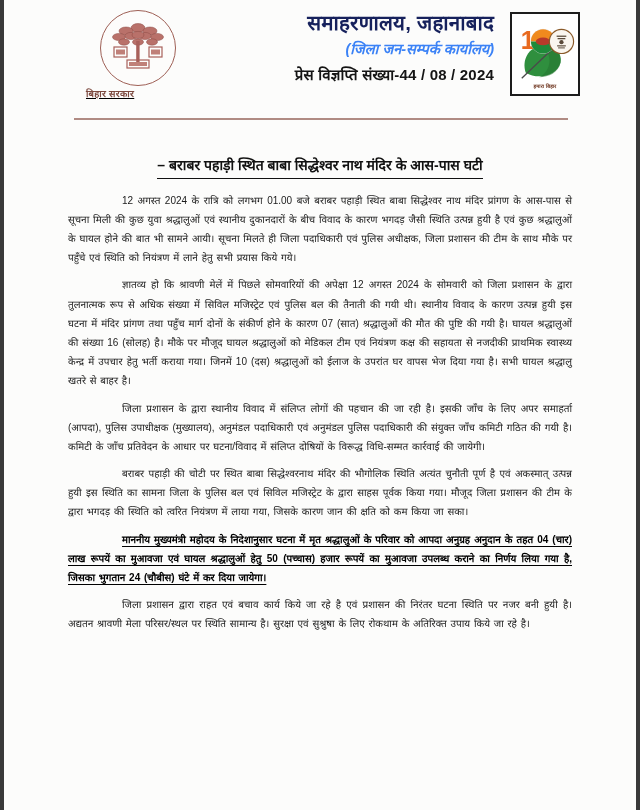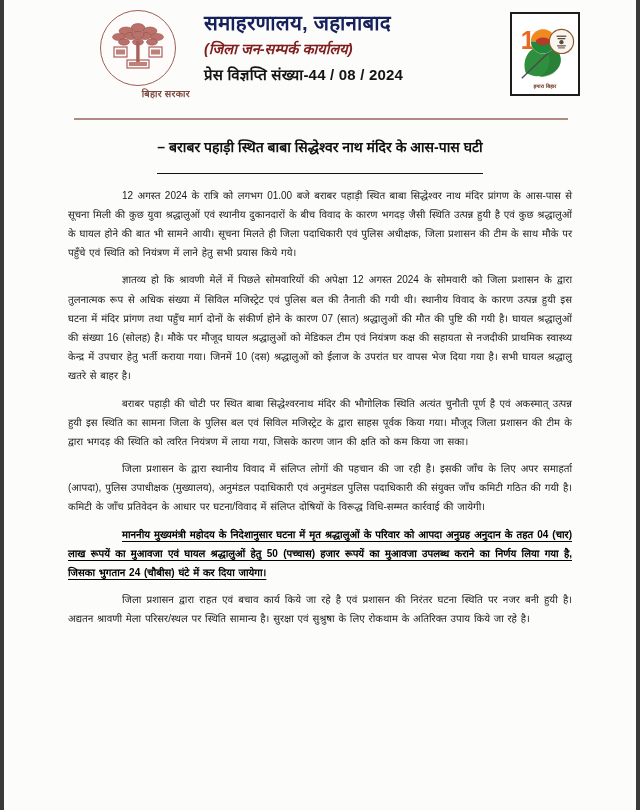--- a/index.html
+++ b/index.html
@@ -36,21 +36,22 @@
     position: relative;
     height: 112px;
     display: flex;
     align-items: flex-start;
   }
   .logo-left {
     position: absolute;
     left: 78px;
     top: 10px;
     width: 104px;
-    text-align: right;
+    text-align: left;
+    text-decoration: underline;
   }
   .emblem-circle {
     width: 74px;
     height: 74px;
     margin: 0 auto;
     border: 1.6px solid #9e5f55;
     border-radius: 50%;
     position: relative;
     overflow: hidden;
     background: #fdfcfb;
@@ -67,33 +68,33 @@
     margin-top: 1px;
     letter-spacing: .3px;
     font-weight: 600;
   }
 
   .header-center {
     position: absolute;
     left: 196px;
     top: 12px;
     width: 290px;
-    text-align: left;
+    text-align: right;
   }
   .org-title {
     font-size: 20.5px;
     font-weight: 700;
     color: #16215c;
     letter-spacing: .2px;
     line-height: 1.12;
     white-space: nowrap;
   }
   .org-sub {
     font-size: 14.5px;
-    color: #7f1d1d;
+    color: #3b82f6;
     margin-top: 3px;
     font-style: italic;
     font-weight: 600;
   }
   .org-number {
     font-size: 15px;
     color: #141414;
     margin-top: 6px;
     font-weight: 600;
     letter-spacing: .2px;
@@ -138,22 +139,23 @@
   .doc-title {
     margin: 16px 58px 0 58px;
     text-align: center;
     font-size: 14px;
     font-weight: 700;
     color: #111;
     line-height: 1.62;
   }
   .doc-title span {
     border-bottom: 1.4px solid #111;
-    padding-bottom: 14px;
+    padding-bottom: 1px;
     display: inline-block;
+    margin-top: 18px;
   }
 
   
   .body-wrap {
     margin: 12px 60px 0 60px;
   }
   p.para {
     margin: 0 0 8px 0;
     font-size: 10px;
     line-height: 1.92;
@@ -240,21 +242,21 @@
 
     <div class="divider"></div>
 
     <div class="doc-title">
       <span>– बराबर पहाड़ी स्थित बाबा सिद्धेश्वर नाथ मंदिर के आस-पास घटी</span><br>
     </div>
 
     <div class="body-wrap">
       <p class="para">12 अगस्त 2024 के रात्रि को लगभग 01.00 बजे बराबर पहाड़ी स्थित बाबा सिद्धेश्वर नाथ मंदिर प्रांगण के आस-पास से सूचना मिली की कुछ युवा श्रद्धालुओं एवं स्थानीय दुकानदारों के बीच विवाद के कारण भगदड़ जैसी स्थिति उत्पन्न हुयी है एवं कुछ श्रद्धालुओं के घायल होने की बात भी सामने आयी। सूचना मिलते ही जिला पदाधिकारी एवं पुलिस अधीक्षक, जिला प्रशासन की टीम के साथ मौके पर पहुँचे एवं स्थिति को नियंत्रण में लाने हेतु सभी प्रयास किये गये।</p>
       <p class="para">ज्ञातव्य हो कि श्रावणी मेलें में पिछले सोमवारियों की अपेक्षा 12 अगस्त 2024 के सोमवारी को जिला प्रशासन के द्वारा तुलनात्मक रूप से अधिक संख्या में सिविल मजिस्ट्रेट एवं पुलिस बल की तैनाती की गयी थी। स्थानीय विवाद के कारण उत्पन्न हुयी इस घटना में मंदिर प्रांगण तथा पहुँच मार्ग दोनों के संकीर्ण होने के कारण 07 (सात) श्रद्धालुओं की मौत की पुष्टि की गयी है। घायल श्रद्धालुओं की संख्या 16 (सोलह) है। मौके पर मौजूद घायल श्रद्धालुओं को मेडिकल टीम एवं नियंत्रण कक्ष की सहायता से नजदीकी प्राथमिक स्वास्थ्य केन्द्र में उपचार हेतु भर्ती कराया गया। जिनमें 10 (दस) श्रद्धालुओं को ईलाज के उपरांत घर वापस भेज दिया गया है। सभी घायल श्रद्धालु खतरे से बाहर है।</p>
+      <p class="para">जिला प्रशासन के द्वारा स्थानीय विवाद में संलिप्त लोगों की पहचान की जा रही है। इसकी जाँच के लिए अपर समाहर्ता (आपदा), पुलिस उपाधीक्षक (मुख्यालय), अनुमंडल पदाधिकारी एवं अनुमंडल पुलिस पदाधिकारी की संयुक्त जाँच कमिटी गठित की गयी है। कमिटी के जाँच प्रतिवेदन के आधार पर घटना/विवाद में संलिप्त दोषियों के विरूद्ध विधि-सम्मत कार्रवाई की जायेगी।</p>
       <p class="para">बराबर पहाड़ी की चोटी पर स्थित बाबा सिद्धेश्वरनाथ मंदिर की भौगोलिक स्थिति अत्यंत चुनौती पूर्ण है एवं अकस्मात् उत्पन्न हुयी इस स्थिति का सामना जिला के पुलिस बल एवं सिविल मजिस्ट्रेट के द्वारा साहस पूर्वक किया गया। मौजूद जिला प्रशासन की टीम के द्वारा भगदड़ की स्थिति को त्वरित नियंत्रण में लाया गया, जिसके कारण जान की क्षति को कम किया जा सका।</p>
-      <p class="para">जिला प्रशासन के द्वारा स्थानीय विवाद में संलिप्त लोगों की पहचान की जा रही है। इसकी जाँच के लिए अपर समाहर्ता (आपदा), पुलिस उपाधीक्षक (मुख्यालय), अनुमंडल पदाधिकारी एवं अनुमंडल पुलिस पदाधिकारी की संयुक्त जाँच कमिटी गठित की गयी है। कमिटी के जाँच प्रतिवेदन के आधार पर घटना/विवाद में संलिप्त दोषियों के विरूद्ध विधि-सम्मत कार्रवाई की जायेगी।</p>
       <p class="para highlight">माननीय मुख्यमंत्री महोदय के निदेशानुसार घटना में मृत श्रद्धालुओं के परिवार को आपदा अनुग्रह अनुदान के तहत 04 (चार) लाख रूपयें का मुआवजा एवं घायल श्रद्धालुओं हेतु 50 (पच्चास) हजार रूपयें का मुआवजा उपलब्ध कराने का निर्णय लिया गया है, जिसका भुगतान 24 (चौबीस) घंटे में कर दिया जायेगा।</p>
       <p class="para">जिला प्रशासन द्वारा राहत एवं बचाव कार्य किये जा रहे है एवं प्रशासन की निरंतर घटना स्थिति पर नजर बनी हुयी है। अद्यतन श्रावणी मेला परिसर/स्थल पर स्थिति सामान्य है। सुरक्षा एवं सुश्रुषा के लिए रोकथाम के अतिरिक्त उपाय किये जा रहे है।</p>
 
     </div>
 
   </div>
 </div>
 
 </body></html>

